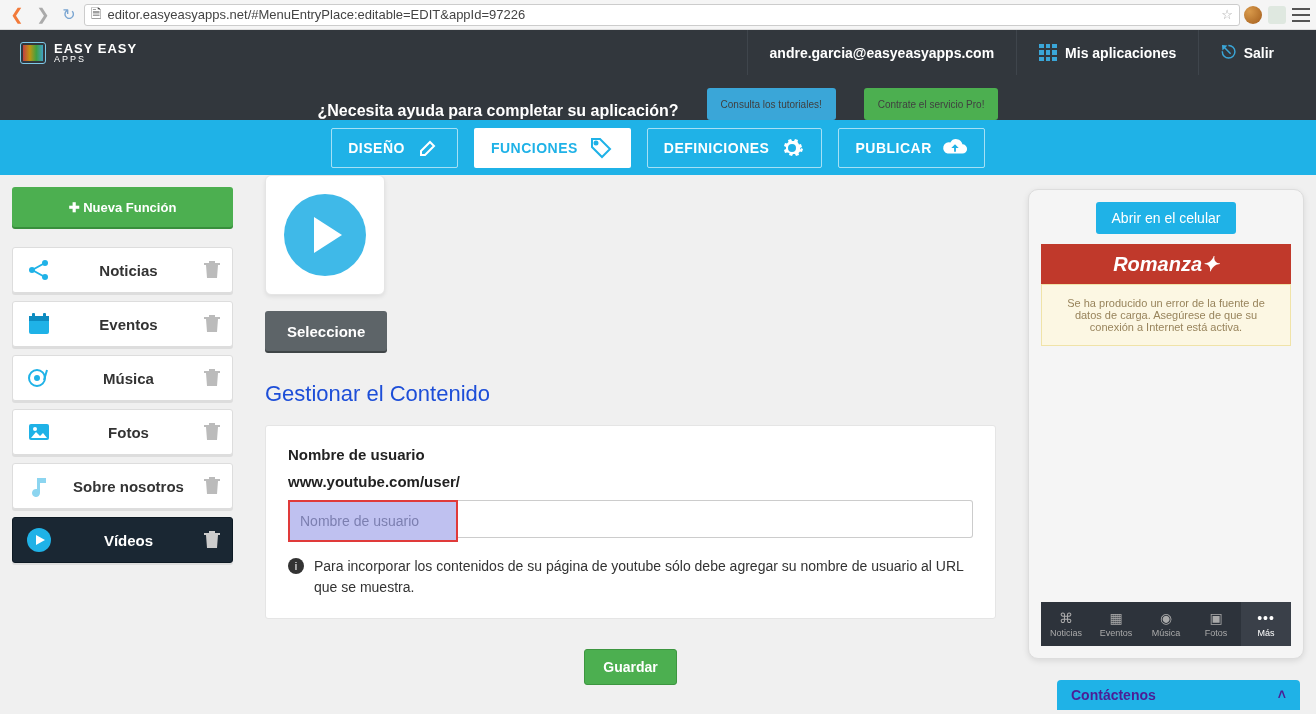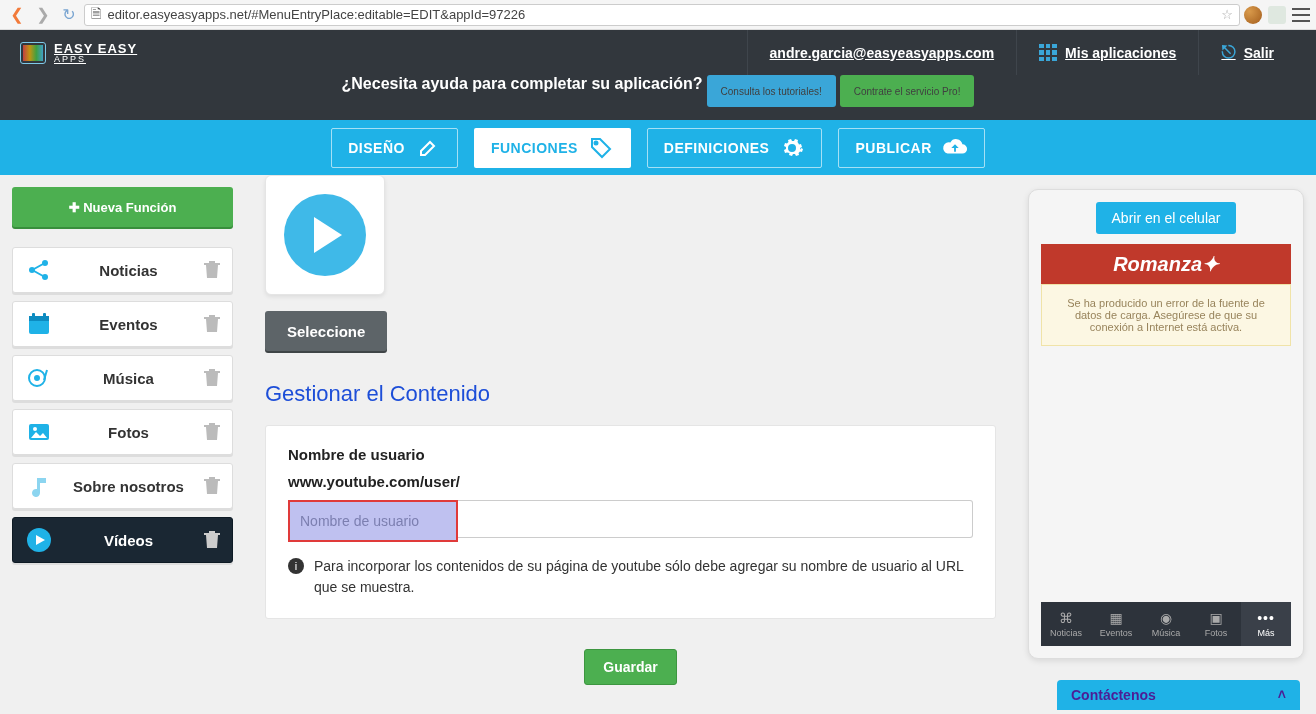--- a/index.html
+++ b/index.html
@@ -13,34 +13,34 @@
 .url-bar { flex: 1; height: 22px; border: 1px solid #ccc; border-radius: 3px; background: #fff; display: flex; align-items: center; padding: 0 6px; gap: 6px; color: #444; font-size: 13px; }
 .url-bar .star { color: #aaa; margin-left: auto; }
 .chrome-icons { display: flex; gap: 6px; align-items: center; }
 .chrome-icon { width: 18px; height: 18px; border-radius: 3px; }
 .cookie { background: radial-gradient(circle at 30% 30%, #d99a4b, #a35d1c); border-radius: 50%; }
 .notes { background: #dfe8e0; }
 .menu-lines { width: 18px; height: 14px; display: flex; flex-direction: column; justify-content: space-between; }
 .menu-lines span { height: 2px; background: #555; }
 
 
-.top-bar { height: 45px; background: #32373d; display: flex; align-items: center; padding: 0 20px; color: #fff; font-size: 14px; text-decoration: underline; }
+.top-bar { height: 45px; background: #32373d; display: flex; align-items: center; padding: 0 20px; color: #fff; font-size: 14px; }
 .logo { display: flex; align-items: center; gap: 8px; font-weight: 600; letter-spacing: 1px; }
 .logo .grid-icon { width: 26px; height: 22px; border-radius: 3px; border: 1px solid #7ec9e8; position: relative; overflow: hidden; }
 .logo .grid-icon::before { content: ''; position: absolute; inset: 2px; background: linear-gradient(90deg,#f44,#fb0,#4c4,#4cf); opacity: .7; }
 .logo-text { line-height: 1; font-size: 13px; }
 .logo-text small { display: block; font-size: 9px; font-weight: 400; letter-spacing: 2px; }
 .top-links { margin-left: auto; display: flex; align-items: center; gap: 0; }
 .top-link { padding: 0 22px; height: 45px; display: flex; align-items: center; gap: 8px; border-left: 1px solid #3f454c; font-weight: 600; cursor: pointer; }
 .apps-icon { width: 18px; height: 18px; display: grid; grid-template-columns: repeat(3,1fr); grid-template-rows: repeat(3,1fr); gap: 2px; }
 .apps-icon span { background: #3aa6d8; }
 .exit-icon { color: #3aa6d8; font-size: 18px; }
 
 
-.help-bar { height: 45px; background: #32373d; display: flex; align-items: flex-start; justify-content: center; gap: 4px; color: #fff; font-size: 16px; font-weight: 600; }
+.help-bar { height: 45px; background: #32373d; display: flex; align-items: flex-end; justify-content: center; gap: 28px; color: #fff; font-size: 16px; font-weight: 600; }
 .help-btn { height: 32px; padding: 0 14px; border: none; border-radius: 3px; color: #404040; font-size: 10px; cursor: pointer; }
 .help-btn.tuts { background: #3aa6d8; }
 .help-btn.pro { background: #4caf50; }
 
 
 .tabs-bar { height: 55px; background: #1fb2e7; display: flex; align-items: center; justify-content: center; gap: 16px; }
 .tab-btn { height: 40px; display: flex; align-items: center; gap: 10px; padding: 0 16px; border: 1px solid rgba(255,255,255,.6); color: #fff; font-weight: 700; font-size: 14px; letter-spacing: .5px; cursor: pointer; border-radius: 2px; }
 .tab-btn.active { background: #fff; color: #1fb2e7; position: relative; }
 .tab-btn.active::after { content: ''; position: absolute; bottom: -8px; left: 50%; transform: translateX(-50%); border: 8px solid transparent; border-top-color: #fff; }
 .tab-icon { width: 26px; height: 26px; display: flex; align-items: center; justify-content: center; }

